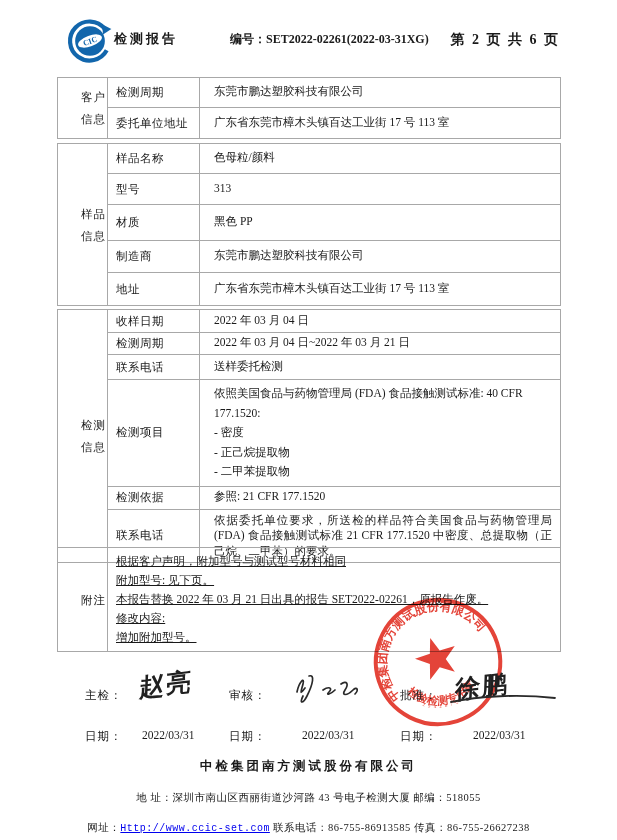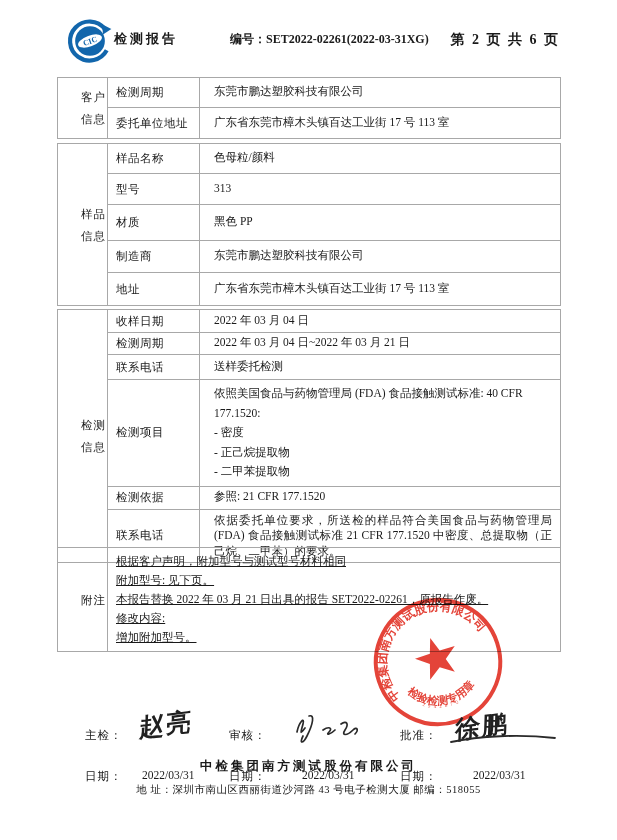--- a/index.html
+++ b/index.html
@@ -17,33 +17,33 @@
   .tbl{border:1.5px solid #a8a8a8;}
   td.grp{text-align:right;white-space:pre-line;letter-spacing:1px;line-height:22px;}
   td.lbl{padding:2px 4px 2px 8px;letter-spacing:0.5px;}
   td.val{padding:2px 8px 4px 14px;}
   td.pre{white-space:pre-line;}
   .t1{top:77px;}  .t2{top:143px;}  .t3{top:309px;}  .t4{top:547px;}
   .t3 td.val.items{line-height:19.5px;padding-top:4px;padding-bottom:4px;}
   .t3 td.val.concl{line-height:15.5px;text-align:justify;padding-top:3px;padding-bottom:3px;}
   .t4 td.note{line-height:19px;padding:4px 8px 4px 8px;white-space:pre-line;text-decoration:underline;}
   
-  .sig-area{position:absolute;left:57px;top:712px;width:503px;height:80px;font-size:11.5px;}
+  .sig-area{position:absolute;left:57px;top:672px;width:503px;height:80px;font-size:11.5px;}
   .sig-area .lab{position:absolute;letter-spacing:1px;}
   .sig-text{position:absolute;font-size:25px;font-weight:bold;color:#202020;
             transform:rotate(-7deg) skewX(-9deg);letter-spacing:2px;}
   .sig-svg{position:absolute;}
   .date-val{position:absolute;font-size:11.5px;}
   
   .stamp{position:absolute;left:372px;top:596px;width:132px;height:132px;
          transform:rotate(-18deg);opacity:0.92;mix-blend-mode:multiply;pointer-events:none;}
   
   .footer{position:absolute;left:0;top:758px;width:617px;text-align:center;}
   .f-co{font-size:12.5px;font-weight:bold;letter-spacing:3px;}
-  .f-line{font-size:10.5px;margin-top:8px;letter-spacing:0.5px;}
+  .f-line{font-size:10.5px;margin-top:16px;letter-spacing:0.5px;}
   .f-link{color:#0000ee;text-decoration:underline;font-family:"Liberation Mono","DejaVu Sans Mono",monospace;font-size:10px;}
 </style>
 </head>
 <body>
 
 <div class="page">
 
   <div class="hdr">
     <svg class="logo" viewBox="0 0 60 56">
       <path d="M 48,38 A 21 21 0 1 1 46,15" fill="none" stroke="#1266ac" stroke-width="4.5"></path>
@@ -205,15 +205,20 @@
     <span class="date-val" style="left:85px;top:57px">2022/03/31</span>
     <span class="lab" style="left:172px;top:57px">日期：</span>
     <span class="date-val" style="left:245px;top:57px">2022/03/31</span>
     <span class="lab" style="left:343px;top:57px">日期：</span>
     <span class="date-val" style="left:416px;top:57px">2022/03/31</span>
   </div>
 
   <div class="footer">
     <div class="f-co">中检集团南方测试股份有限公司</div>
     <div class="f-line">地  址：深圳市南山区西丽街道沙河路 43 号电子检测大厦   邮编：518055</div>
+    <div class="f-line">
+      <span>网址：</span><a class="f-link" href="#">Http://www.ccic-set.com</a>
+      <span>联系电话：86-755-86913585</span>
+      <span>传真：86-755-26627238</span>
+    </div>
   </div>
 
 </div>
 
 </body></html>

